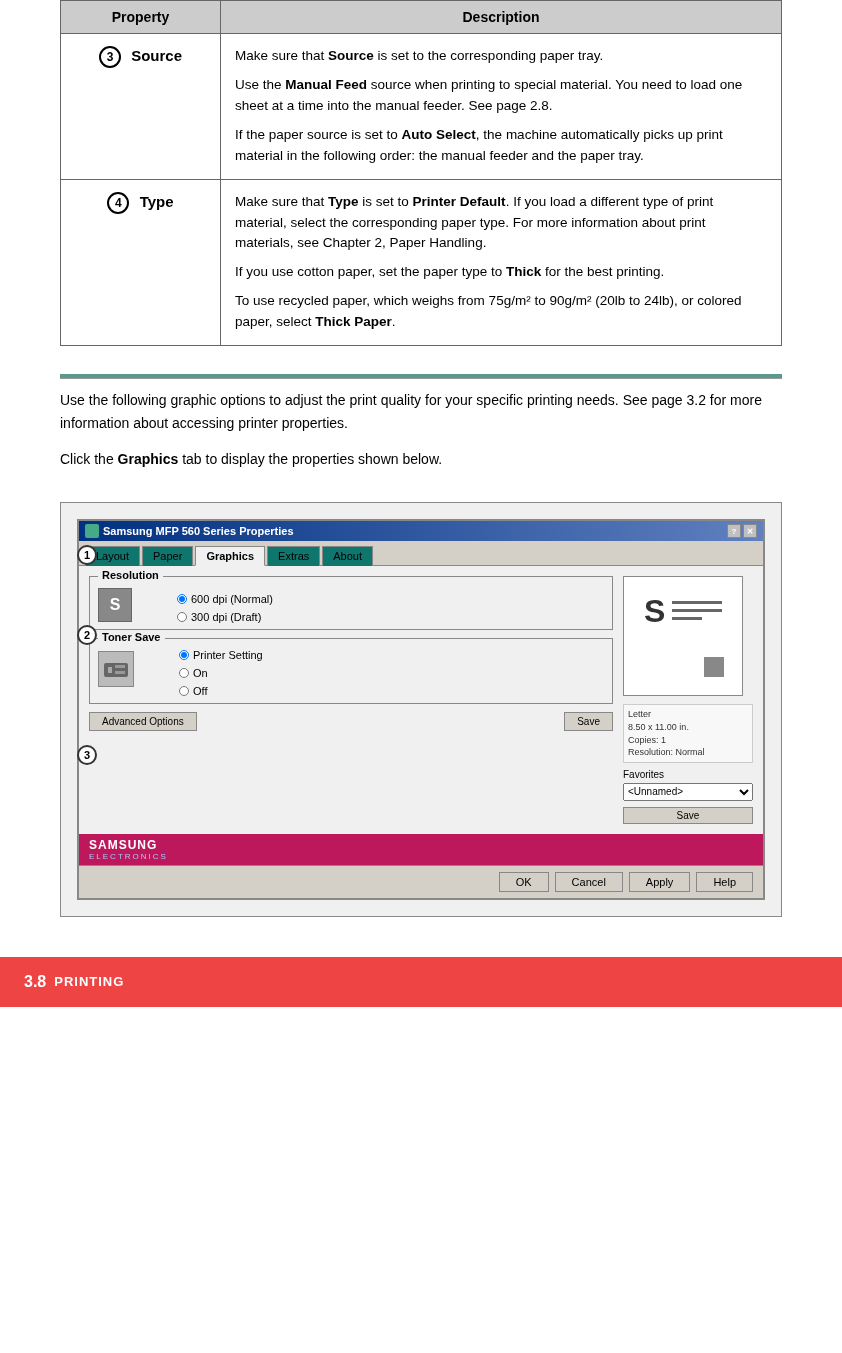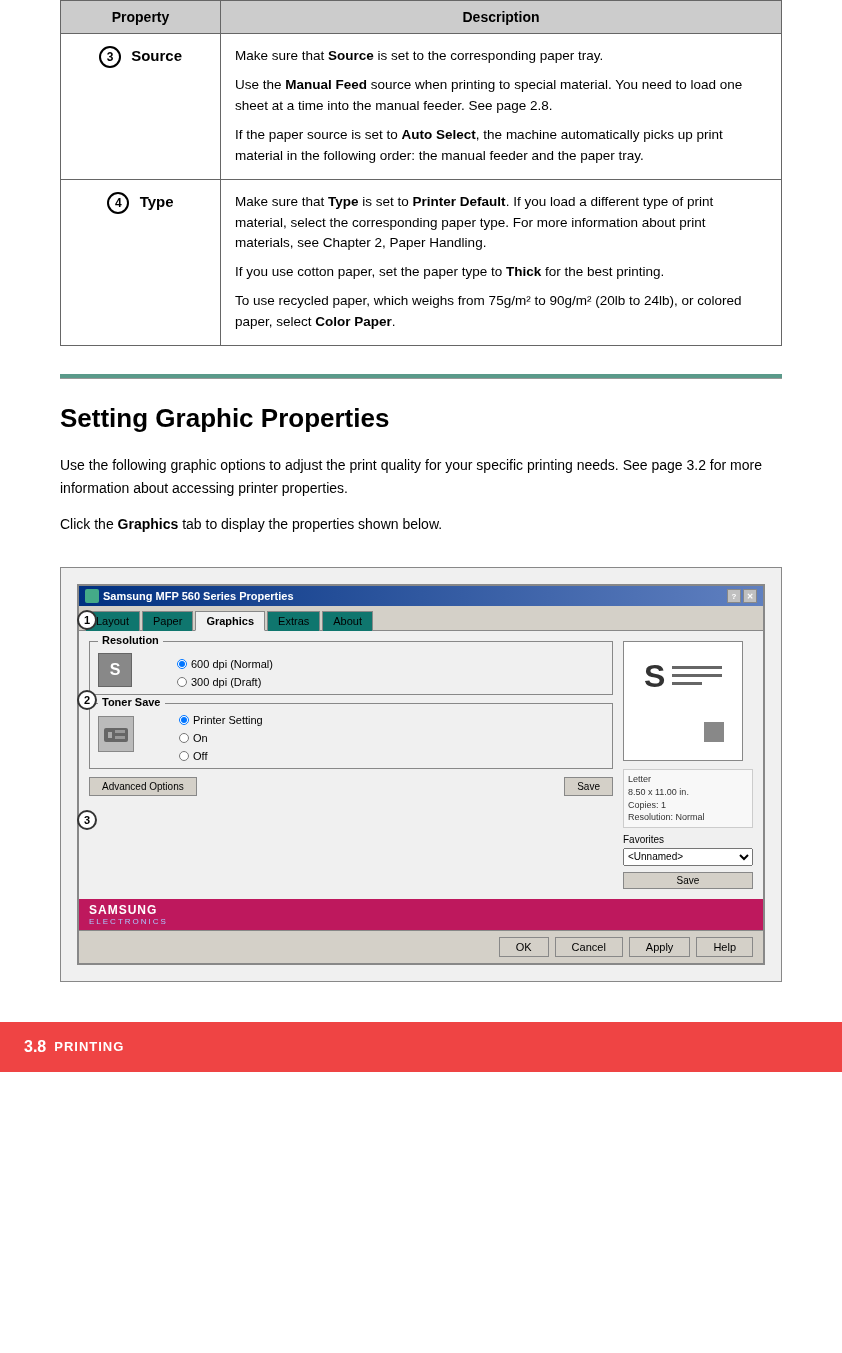--- a/index.html
+++ b/index.html
@@ -459,33 +459,30 @@
         </tr>
 
         <tr>
           <td class="prop-cell">
             <span class="circle-num">4</span>
             <span>Type</span>
           </td>
           <td class="desc-cell">
             <p>Make sure that <strong>Type</strong> is set to <strong>Printer Default</strong>. If you load a different type of print material, select the corresponding paper type. For more information about print materials, see Chapter 2, Paper Handling.</p>
             <p>If you use cotton paper, set the paper type to <strong>Thick</strong> for the best printing.</p>
-            <p>To use recycled paper, which weighs from 75g/m² to 90g/m² (20lb to 24lb), or colored paper, select <strong>Color Paper</strong>.</p>
+            <p>To use recycled paper, which weighs from 75g/m² to 90g/m² (20lb to 24lb), or colored paper, select <strong>Thick Paper</strong>.</p>
           </td>
         </tr>
       </tbody>
     </table>
   </div>
 
   <div class="section-divider"></div>
   <div class="divider-line"></div>
 
-  <div class="section-heading">
-    <h2>Setting Graphic Properties</h2>
-  </div>
 
   <div class="body-text">
     <p>Use the following graphic options to adjust the print quality for your specific printing needs. See page 3.2 for more information about accessing printer properties.</p>
     <p>
       Click the <strong>Graphics</strong> tab to display the properties shown below.
     </p>
   </div>
 
   <div class="screenshot-container">
     <div class="dialog-wrapper">

